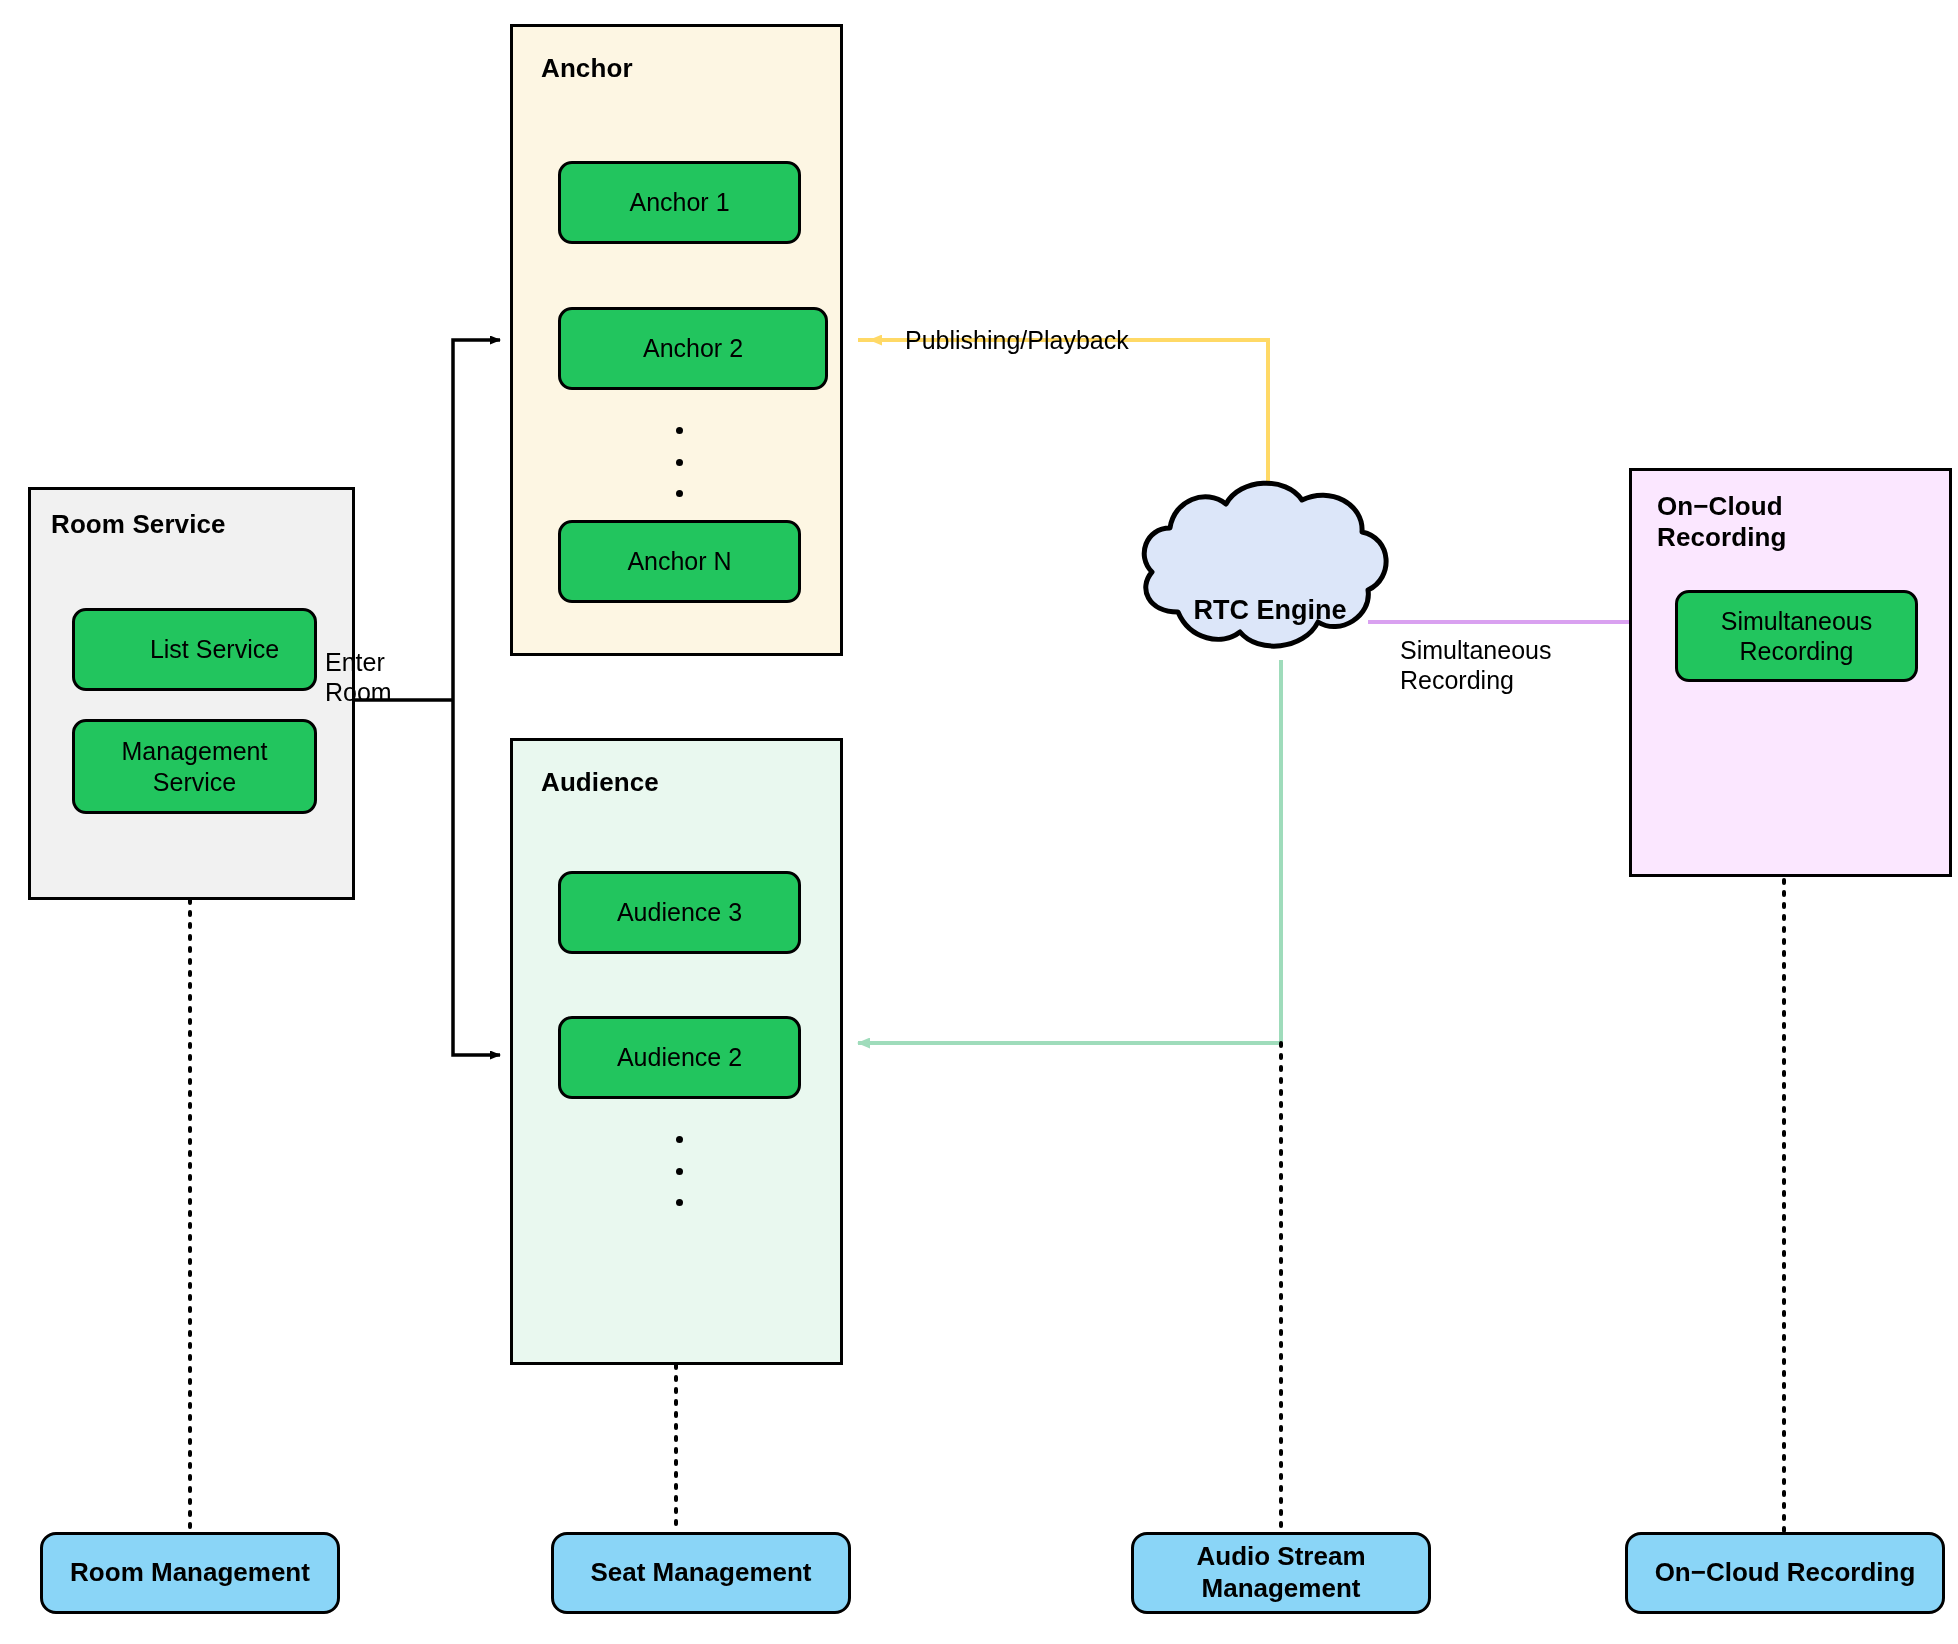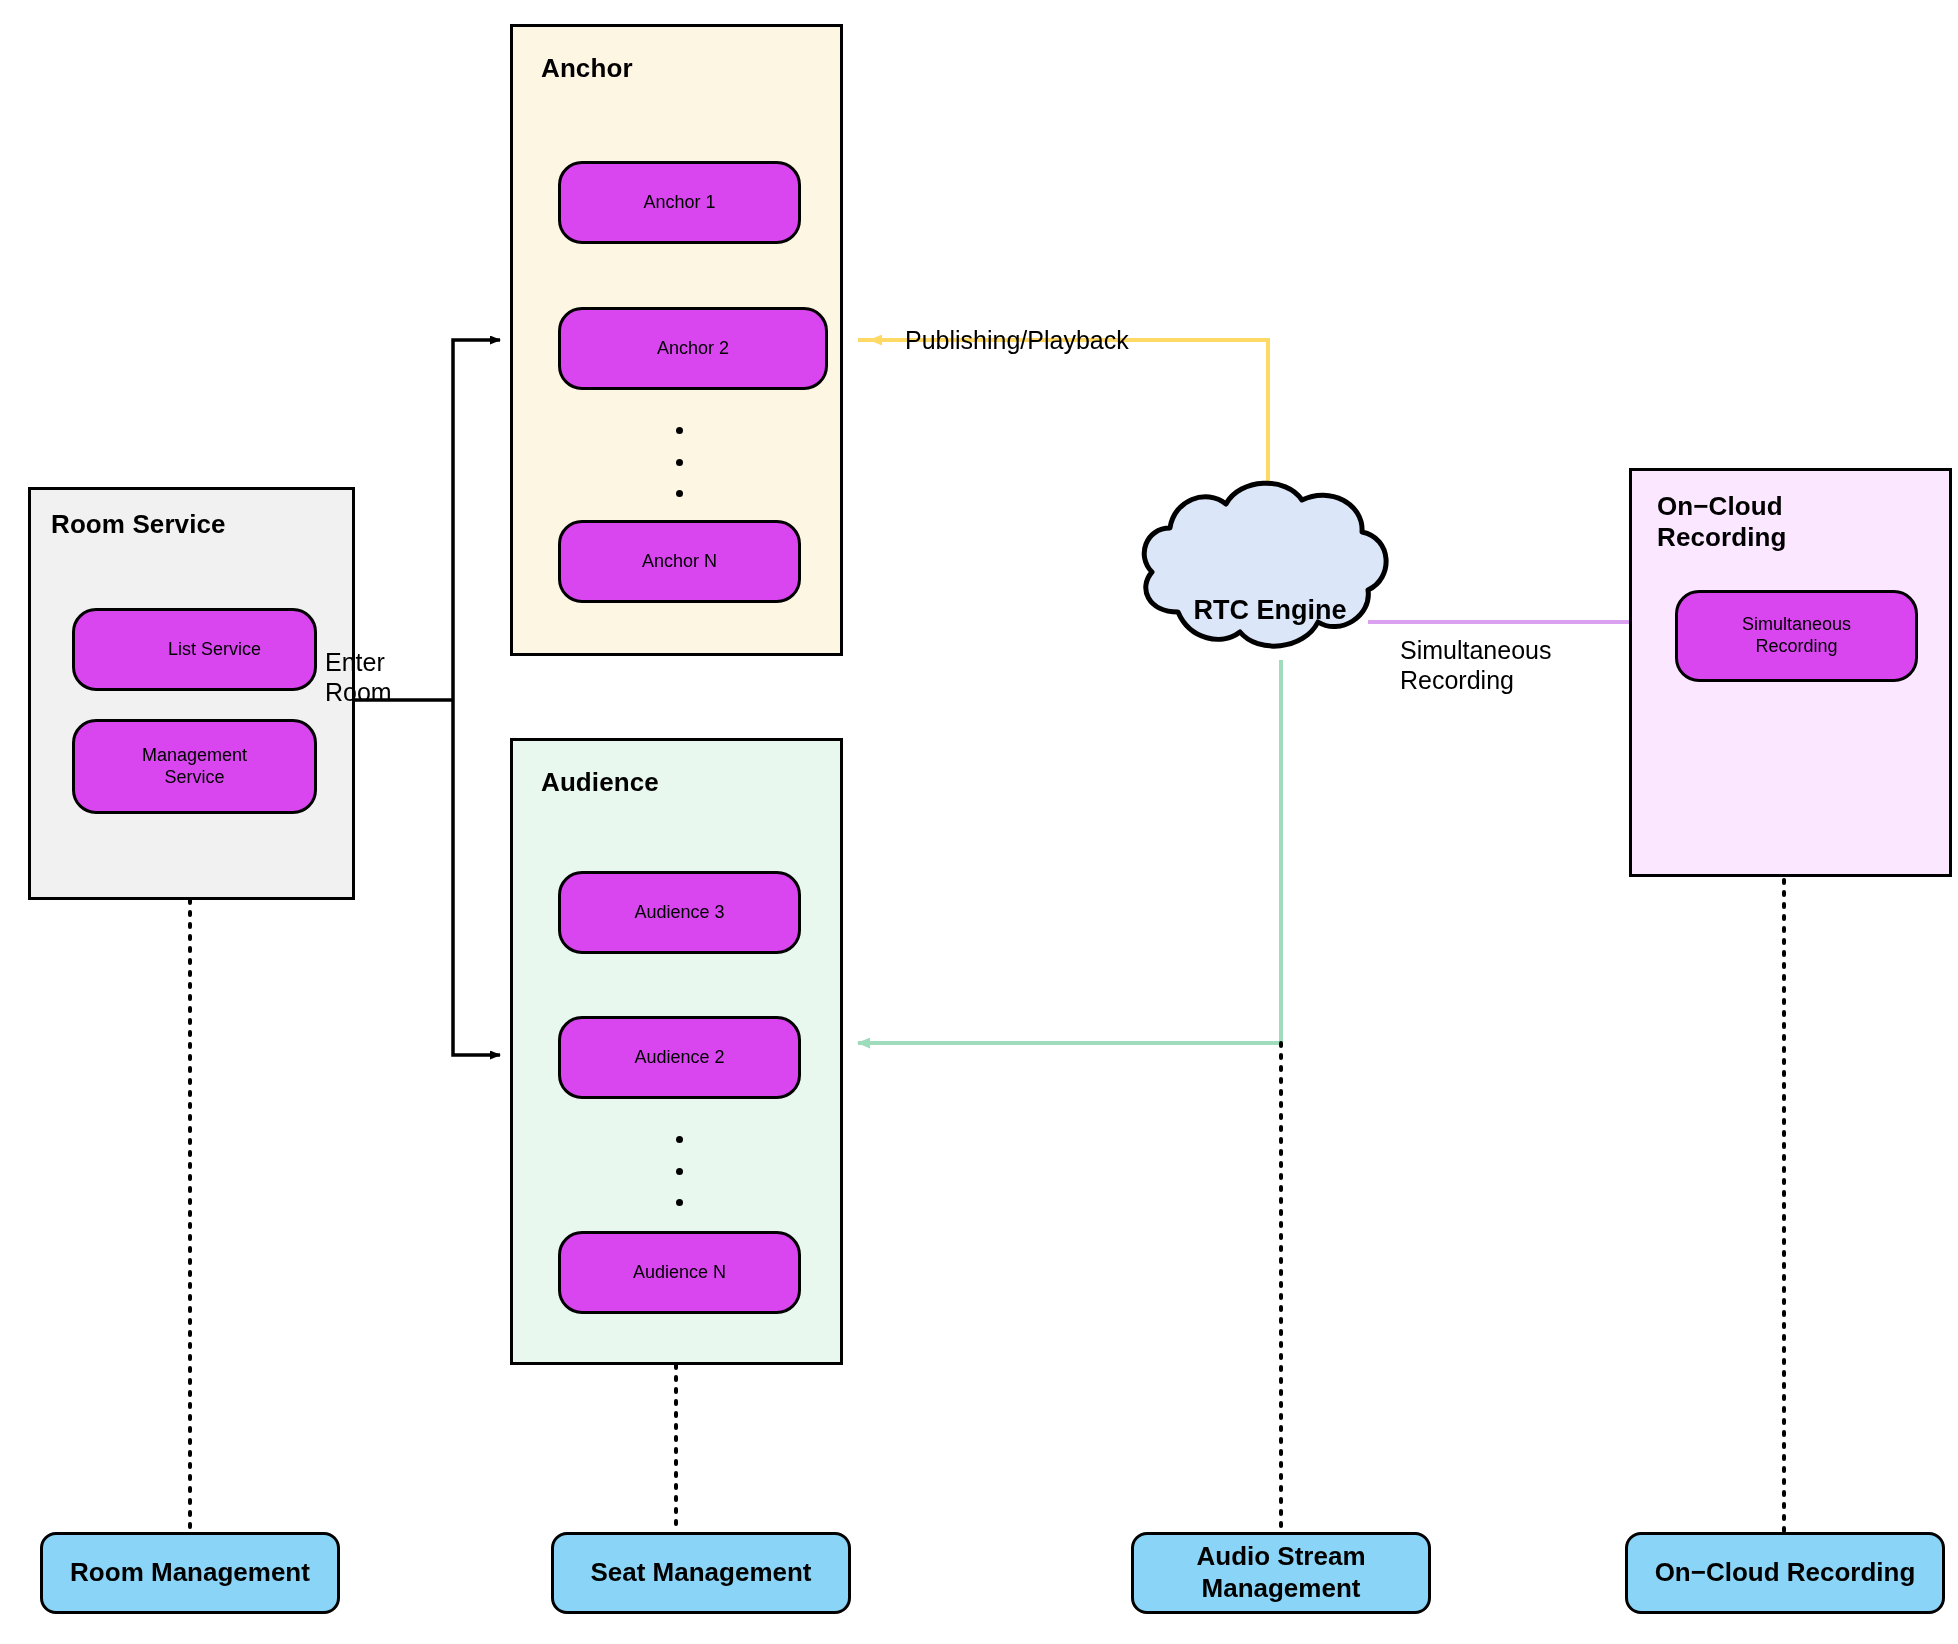--- a/index.html
+++ b/index.html
@@ -39,27 +39,27 @@
   }
 
   .panel-room     { background: #f1f1f1; }
   .panel-anchor   { background: #fdf6e3; }
   .panel-audience { background: #e9f8ef; }
   .panel-cloudrec { background: #fbe7ff; }
 
   
   .node {
     border: 3px solid #000000;
-    border-radius: 24px;
-    background: #d946ef;
+    border-radius: 14px;
+    background: #22c55e;
     display: flex;
     align-items: center;
     justify-content: center;
     text-align: center;
-    font-size: 18px;
+    font-size: 25px;
     line-height: 1.22;
     color: #000000;
     box-sizing: border-box;
     white-space: pre-line;
   }
 
   
   .bluebox {
     border: 3px solid #000000;
     border-radius: 16px;
@@ -217,23 +217,20 @@
       <span>Audience 3</span>
     </div>
     <div class="node abs" style="left:45px; top:275px; width:243px; height:83px;">
       <span>Audience 2</span>
     </div>
     <div class="dots" style="left:159px; top:395px; width:14px; height:70px;">
       <span></span>
         <span></span>
         <span></span>
     </div>
-    <div class="node abs" style="left:45px; top:490px; width:243px; height:83px;">
-      <span>Audience N</span>
-    </div>
   </div>
 
   <div class="abs panel panel-cloudrec" style="left:1629px; top:468px; width:323px; height:409px;">
     <div class="panel-title" style="left:25px; top:20px;">On−Cloud
 Recording</div>
     <div class="node abs" style="left:43px; top:119px; width:243px; height:92px;">
       <span>Simultaneous
 Recording</span>
     </div>
   </div>

